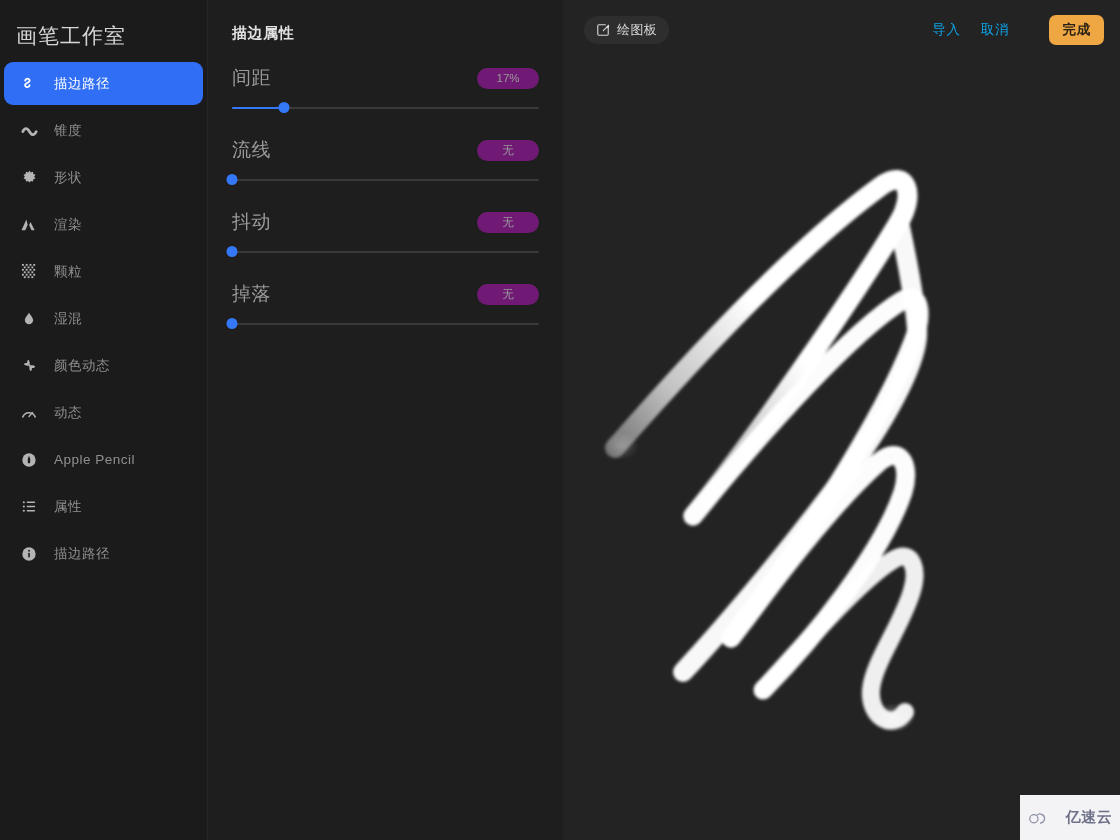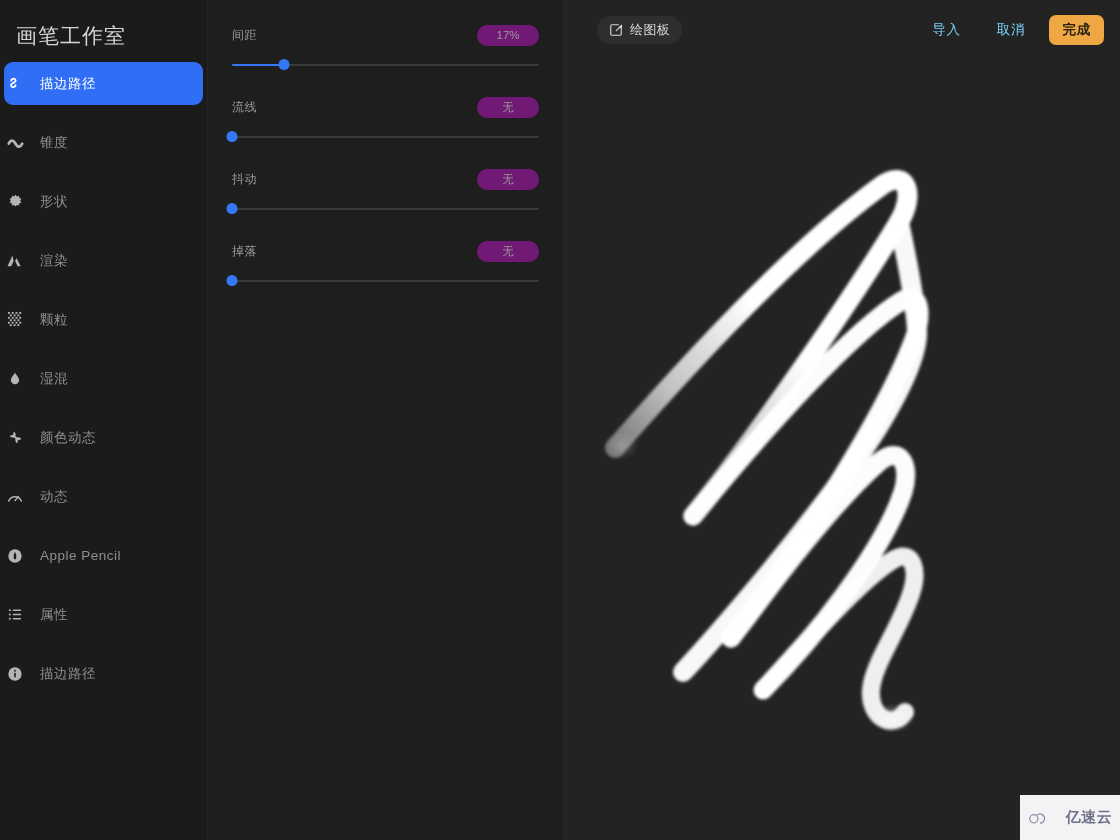--- a/index.html
+++ b/index.html
@@ -23,24 +23,25 @@
     font-size: 21px; color: #d6d6d6; font-weight: 400;
     letter-spacing: 1px;
     padding: 22px 0 0 16px;
     height: 62px;
   }
   .nav-list { padding: 0 4px; }
   .nav-item {
     display: flex; align-items: center;
     height: 43px; margin: 0 0 0 0;
     border-radius: 9px;
+    padding-left: 14px;
     cursor: default;
     text-align: right;
   }
-  .nav-item + .nav-item { margin-top: 16px; }
+  .nav-item + .nav-item { margin-top: 4px; }
   .nav-item.active { background: #2f6ef5; }
   .nav-icon {
     width: 22px; height: 22px;
     display: flex; align-items: center; justify-content: center;
     flex: 0 0 22px;
     color: #b4b4b4;
   }
   .nav-item.active .nav-icon { color: #ffffff; }
   .nav-icon svg { display: block; }
   .nav-label {
@@ -63,21 +64,21 @@
     font-size: 15px; color: #e2e2e2; font-weight: 700;
     letter-spacing: 0.6px;
     margin-bottom: 24px;
   }
   .prop-row { margin-bottom: 26px; }
   .prop-head {
     display: flex; align-items: center; justify-content: space-between;
     height: 22px;
   }
   .prop-label {
-    font-size: 12px; color: #9a9a9a; letter-spacing: 0.5px;
+    font-size: 19px; color: #9a9a9a; letter-spacing: 0.5px;
   }
   .prop-pill {
     min-width: 62px; height: 21px;
     background: #701a75;
     border-radius: 11px;
     color: #9a9a9a;
     font-size: 11.5px;
     display: flex; align-items: center; justify-content: center;
     padding: 0 12px;
   }
@@ -103,47 +104,47 @@
   }
 
   
   .canvas-area {
     flex: 1 1 auto;
     height: 840px;
     background: #232323;
     position: relative;
   }
   .canvas-toolbar {
-    position: absolute; left: 16px; right: 0; top: 0;
+    position: absolute; left: 3px; right: 0; top: 0;
     height: 60px;
     display: flex; align-items: center;
     padding: 0 16px 0 18px;
   }
   .chip {
     display: inline-flex; align-items: center;
     height: 28px; padding: 0 12px;
     background: #2e2e2e; border-radius: 14px;
     color: #d8d8d8; font-size: 13px;
     letter-spacing: 0.4px;
   }
   .chip-icon { margin-right: 7px; display: flex; color: #d8d8d8; }
   .toolbar-spacer { flex: 1 1 auto; }
   .tb-btn {
-    font-size: 13.5px; color: #7dd3fc;
-    margin-left: 36px; letter-spacing: 0.8px;
+    font-size: 13.5px; color: #0ea5e9;
+    margin-left: 20px; letter-spacing: 0.8px;
     background: none; border: none; font-family: inherit;
     cursor: default;
   }
   .tb-btn.done {
     background: #efa743;
     color: #2a2215;
     font-weight: 700;
     border-radius: 7px;
     padding: 6px 13px;
-    margin-left: 24px;
+    margin-left: 40px;
   }
   .stroke-wrap {
     position: absolute; inset: 0;
     overflow: hidden;
   }
   .stroke-wrap svg { position: absolute; left: 0; top: 0; }
 
   
   .watermark {
     position: absolute; right: 0; bottom: 0;
@@ -301,20 +302,21 @@
             <circle cx="12" cy="7.2" r="1.4" fill="#1b1b1b"></circle>
           </svg>
         </span>
         <span class="nav-label">描边路径</span>
       </div>
 
     </div>
   </div>
 
   <div class="props">
+    <div class="props-title">描边属性</div>
 
     <div class="prop-row">
       <div class="prop-head">
         <span class="prop-label">间距</span>
         <span class="prop-pill">17%</span>
       </div>
       <div class="slider">
         <div class="slider-track"></div>
         <div class="slider-fill" style="width: 17%;"></div>
         <div class="slider-thumb" style="left: 17%;"></div>

